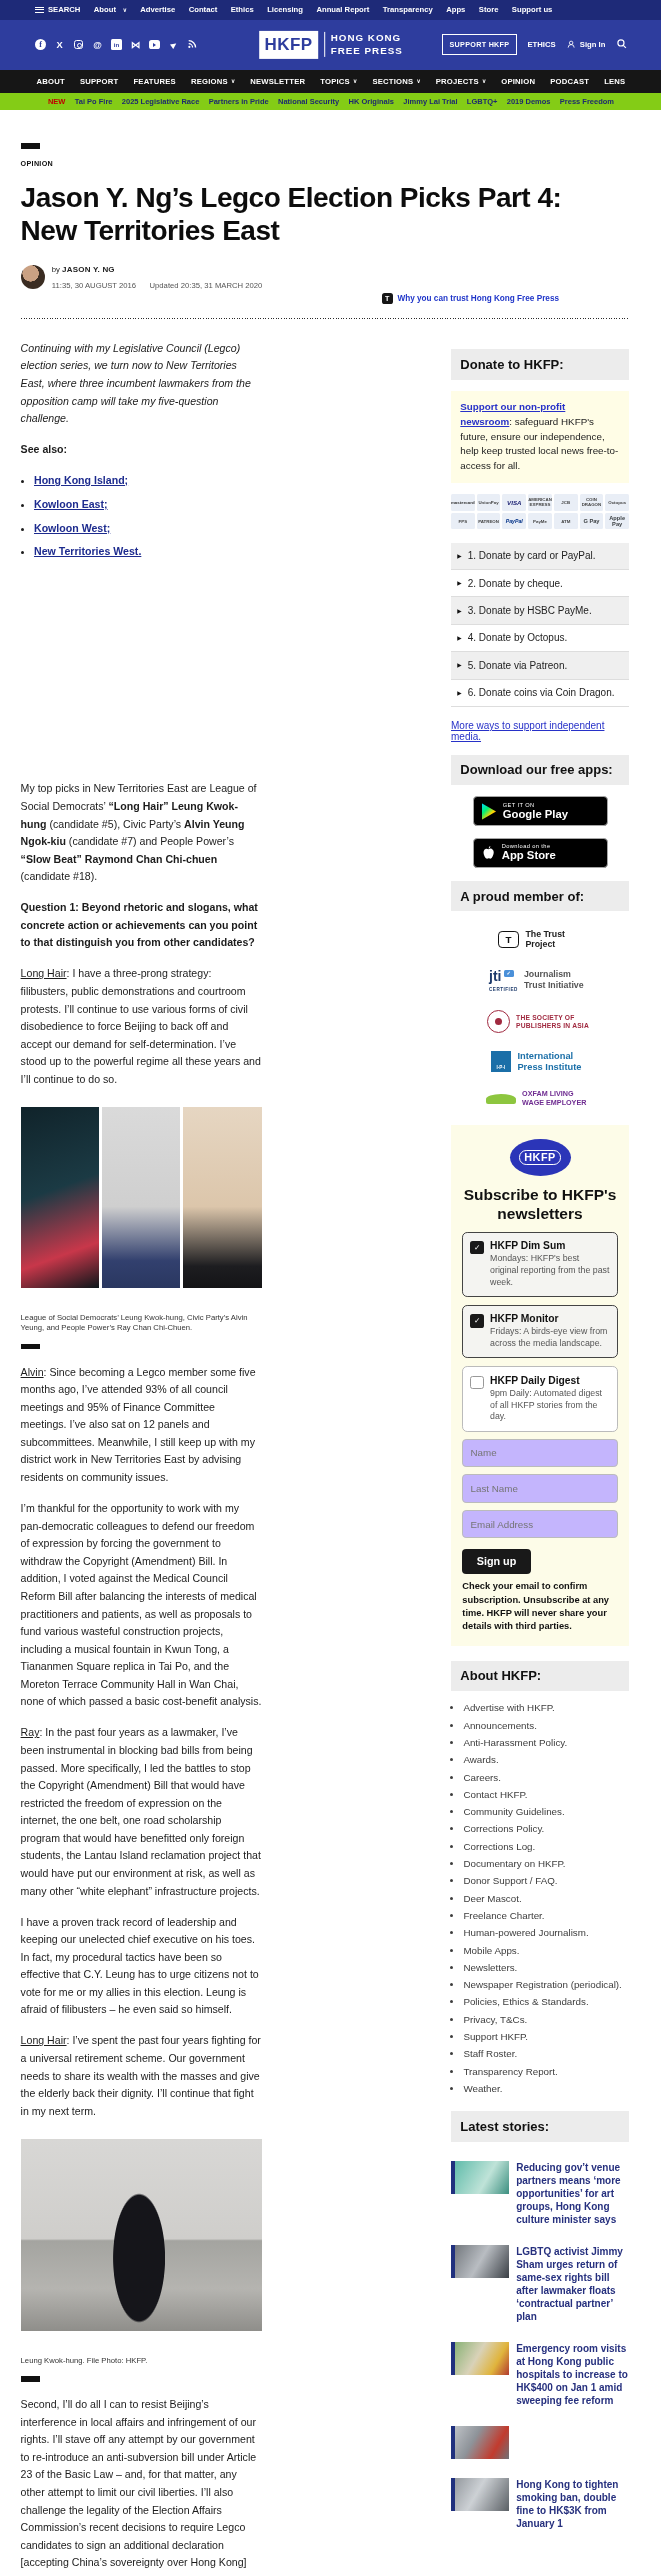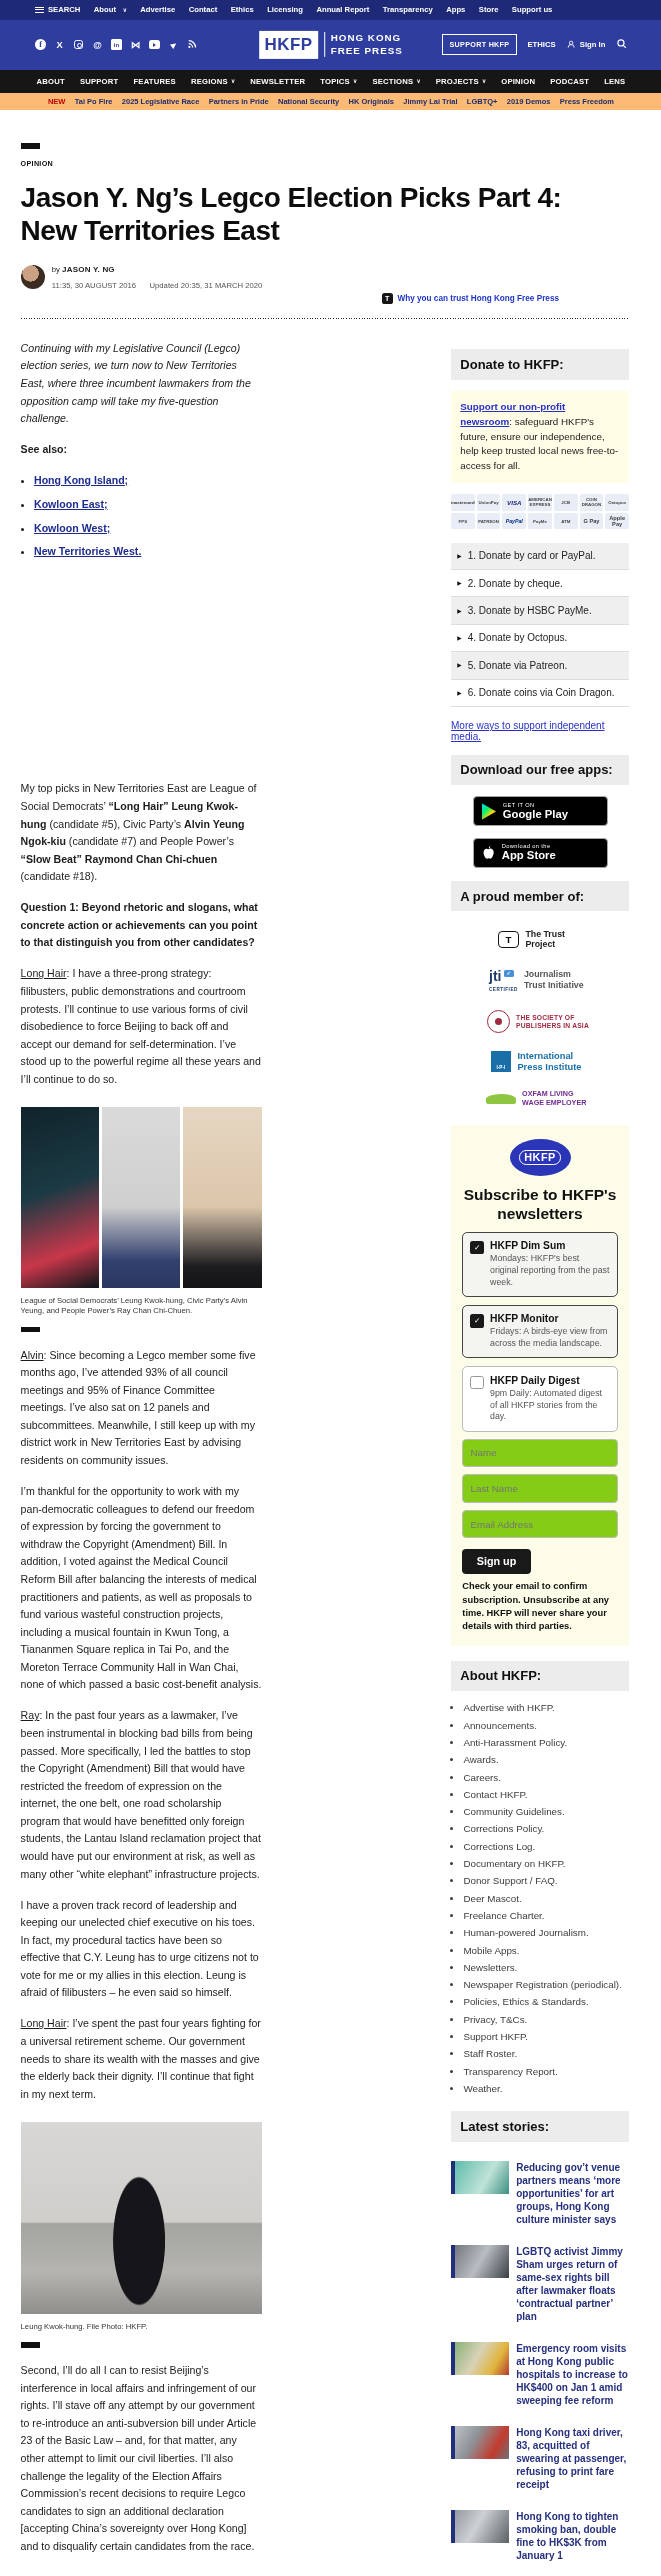--- a/index.html
+++ b/index.html
@@ -35,21 +35,21 @@
   .mh-right { margin-left:auto; display:flex; align-items:center; gap:10.3px; color:#fff; }
   .support-btn { border:1px solid #fff; padding:5.2px 6.7px; font-weight:800; font-size:7.2px; letter-spacing:0.3px; }
   .ethics-link { font-weight:600; font-size:7.7px; }
   .signin { display:flex; align-items:center; gap:3.6px; font-weight:600; font-size:7.7px; }
 
   
   .mainnav { height:23px; background:#161616; display:flex; align-items:center; justify-content:center; gap:15px; color:#fff; font-weight:700; font-size:7.7px; letter-spacing:0.2px; }
   .nav-item { display:flex; align-items:center; }
 
   
-  .trendbar { height:17.5px; display:flex; align-items:center; justify-content:center; gap:9.3px; font-size:7.5px; font-weight:600; color:#1d2b6e; background:#fdba74; }
+  .trendbar { height:17.5px; display:flex; align-items:center; justify-content:center; gap:9.3px; font-size:7.5px; font-weight:600; color:#1d2b6e; background:#84cc16; }
   .new-tag { color:#c00000; font-weight:800; }
 
   
   .article-head { padding:0 20.6px; position:relative; }
   .kicker-bar { width:19.6px; height:5.7px; background:#111; margin-top:33px; }
   .kicker { margin-top:10.3px; font-size:7.2px; font-weight:800; letter-spacing:0.3px; color:#111; }
   h1.title { margin-top:14.4px; font-size:28px; font-weight:800; line-height:1.16; letter-spacing:-0.5px; color:#0d0d0d; max-width:592px; }
   .byline { margin-top:17.5px; display:flex; align-items:flex-start; position:relative; min-height:41px; }
   .avatar { width:24px; height:24px; border-radius:50%; background:radial-gradient(circle at 40% 35%, #caa183 0 38%, #3a2c22 39% 100%); flex:none; }
   .byline-col { margin-left:7.2px; }
@@ -75,21 +75,21 @@
   .ad-slot { height:206px; }
   figure { margin:18.5px 0 0; }
   .trio { display:flex; gap:2.6px; }
   .trio .ph { height:181px; flex:1; }
   .ph-leung { background:linear-gradient(160deg,#10232a 0%,#1b3a44 45%,#c8374a 78%,#0c161a 100%); }
   .ph-alvin { background:linear-gradient(180deg,#dadada 0%,#cfcfcf 55%,#32406e 85%,#2a3760 100%); }
   .ph-ray { background:linear-gradient(180deg,#e6d6c2 0%,#dcc6ab 55%,#1d1d20 88%,#141416 100%); }
   .bigph1 { width:241px; height:192px; background:
       radial-gradient(ellipse 44px 108px at 49% 62%, #15151a 0 58%, transparent 60%),
       linear-gradient(180deg,#d8d7d5 0%,#cfcecb 52%,#a4a4a0 53%,#b5b4b0 78%,#8f8e8a 100%); }
-  figcaption { margin-top:8px; font-size:7.7px; color:#333; line-height:1.35; }
+  figcaption { margin-top:25px; font-size:7.7px; color:#333; line-height:1.35; }
   .mini-bar { width:19.6px; height:5.2px; background:#111; margin:10.3px 0 14.4px; }
 
   
   .sidebar { position:absolute; left:451px; top:9.3px; width:178px; }
   .side-h { background:#ececec; padding:7.7px 9.3px; font-size:13px; font-weight:800; color:#111; }
   .note-box { background:#fffde6; padding:9.3px; font-size:9.8px; line-height:1.5; margin-top:11.3px; color:#222; }
   .note-link { color:#2731c8; font-weight:600; text-decoration:underline; }
   .pay-grid { display:grid; grid-template-columns:repeat(7,1fr); gap:2.1px; margin-top:11.3px; }
   .pay { height:16.5px; background:#e9eef6; border-radius:1.5px; display:flex; align-items:center; justify-content:center; font-size:4.4px; font-weight:700; color:#444; text-align:center; overflow:hidden; padding:0.5px; }
   .pay.visa { color:#1a1f71; font-size:6.2px; font-style:italic; font-weight:800; }
@@ -122,21 +122,21 @@
   .newsletter { background:#fdfce8; padding:13.4px 11.3px 12.4px; margin-top:14.4px; text-align:center; }
   .nl-logo { width:61px; height:37px; background:#2b35b8; border-radius:50%; margin:0 auto; display:flex; align-items:center; justify-content:center; }
   .nl-logo span { color:#fff; font-weight:800; font-size:10.8px; border:1px solid #fff; border-radius:7.2px; padding:0.5px 4.6px; letter-spacing:0.5px; }
   .nl-title { font-size:15.5px; font-weight:800; margin-top:9.3px; line-height:1.25; color:#111; }
   .nl-card { background:#f4f4f1; border:0.8px solid #444; border-radius:5.2px; padding:7.2px; display:flex; gap:6.2px; text-align:left; margin-top:8.2px; }
   .nl-card.off { background:#fff; border-color:#bbb; }
   .nl-check { width:13.4px; height:13.4px; border-radius:2.6px; background:#191919; color:#fff; display:flex; align-items:center; justify-content:center; font-size:7.7px; flex:none; margin-top:1px; }
   .nl-check.empty { background:#fff; border:0.8px solid #999; }
   .nl-card b { font-size:10.3px; color:#111; }
   .nl-card .desc { color:#555; font-size:8.8px; line-height:1.35; margin-top:2.1px; }
-  .nl-input { width:100%; padding:7.7px 7.2px; font-size:9.8px; border:0.5px solid #bbb; border-radius:4.1px; margin-top:7.2px; background:#84cc16; color:#555; font-family:"Liberation Sans",sans-serif; }
+  .nl-input { width:100%; padding:7.7px 7.2px; font-size:9.8px; border:0.5px solid #bbb; border-radius:4.1px; margin-top:7.2px; background:#c4b5fd; color:#555; font-family:"Liberation Sans",sans-serif; }
   .nl-btn { background:#191919; color:#fff; font-size:10.8px; font-weight:700; padding:6.7px 14.4px; border-radius:4.1px; border:none; margin:10.3px auto 3.1px 0; display:block; font-family:"Liberation Sans",sans-serif; cursor:pointer; }
   .nl-note { text-align:left; font-size:9.3px; font-weight:600; line-height:1.45; margin-top:6.2px; color:#111; }
   .about-box { margin-top:14.4px; }
   .about-list { list-style:disc; padding-left:12.4px; margin-top:10.3px; }
   .about-list li { font-size:9.8px; color:#3d3d3d; margin:3.6px 0; line-height:1.4; }
   .latest-h { margin-top:15.5px; }
   .story { display:flex; gap:7.2px; margin-top:19px; }
   .story-thumb { width:58px; height:33px; flex:none; position:relative; }
   .story-thumb::before { content:""; position:absolute; left:0; top:0; bottom:0; width:4.1px; background:#20307e; }
   .story-title { font-size:10px; font-weight:700; color:#26307e; line-height:1.3; }
@@ -463,21 +463,20 @@
       <div class="story">
         <div class="story-thumb t3"></div>
         <a class="story-title">LGBTQ activist Jimmy Sham urges return of same-sex rights bill after lawmaker floats ‘contractual partner’ plan</a>
       </div>
       <div class="story">
         <div class="story-thumb t4"></div>
         <a class="story-title">Emergency room visits at Hong Kong public hospitals to increase to HK$400 on Jan 1 amid sweeping fee reform</a>
       </div>
       <div class="story">
         <div class="story-thumb t5"></div>
-        <a class="story-title">Hong Kong taxi driver, 83, acquitted of swearing at passenger, refusing to print fare receipt</a>
       </div>
       <div class="story">
         <div class="story-thumb t6"></div>
         <a class="story-title">Hong Kong to tighten smoking ban, double fine to HK$3K from January 1</a>
       </div>
 
     </div>
   </div>
 </div>
 

